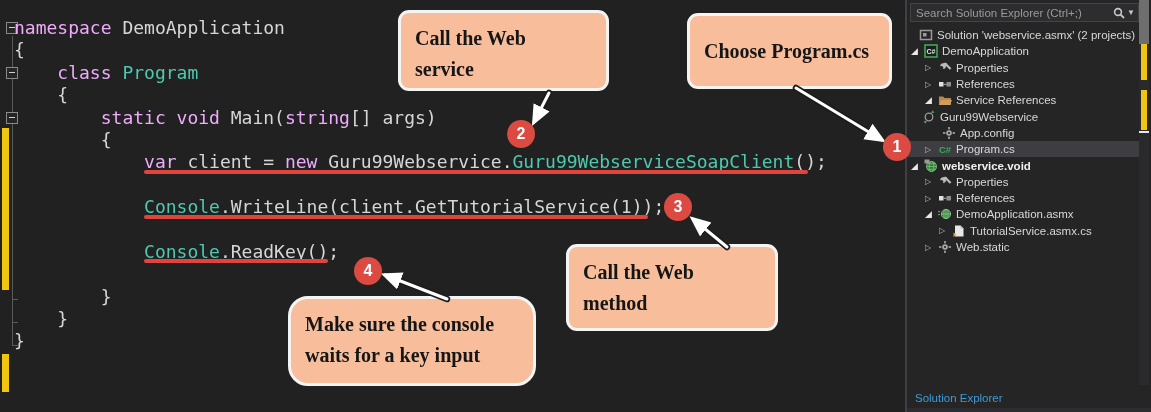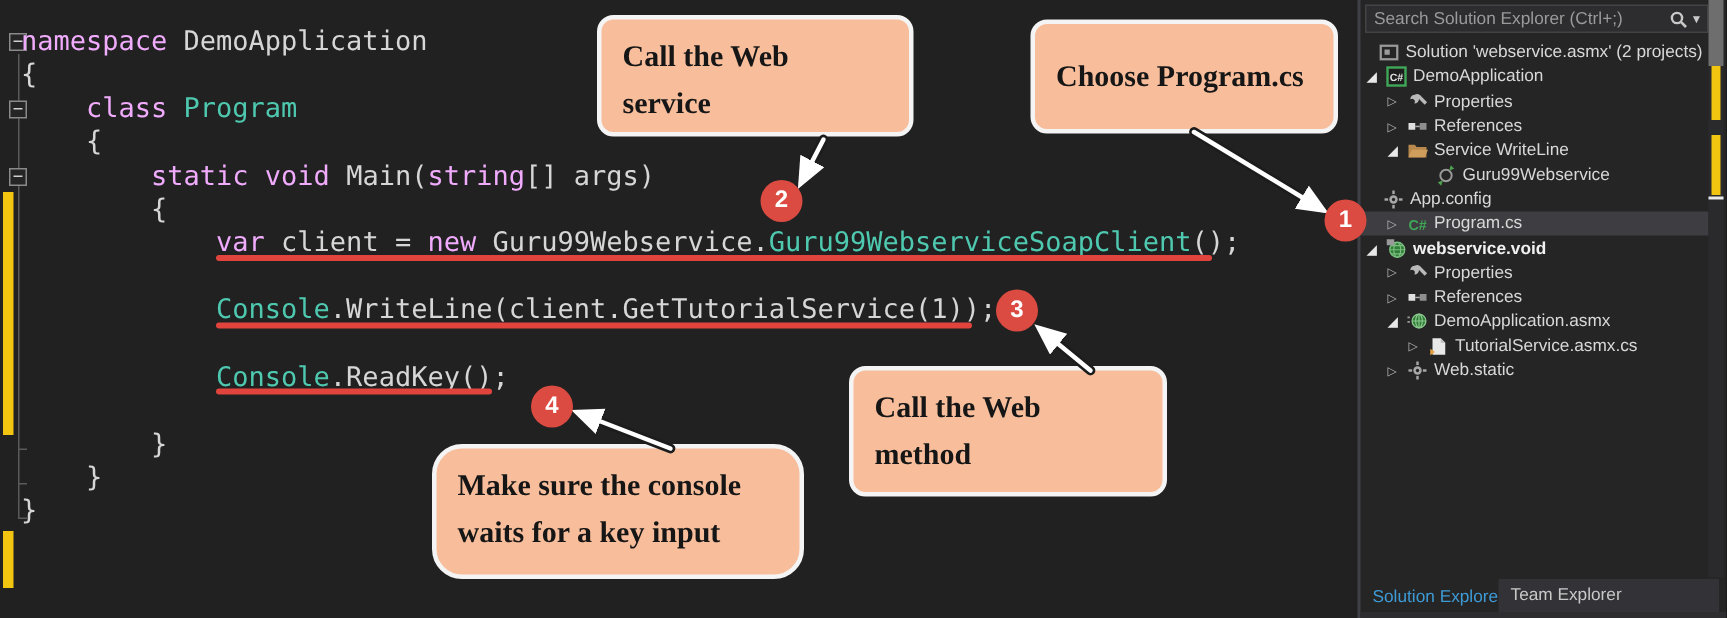--- a/index.html
+++ b/index.html
@@ -181,34 +181,34 @@
           <span class="tree-label">References</span>
         </div>
         <div class="tree-row" style="padding-left: 16px;">
           <span class="tree-arrow exp">◢</span>
           <span class="tree-icon">
             <svg viewBox="0 0 14 14">
               <path d="M1 3.5 h4.2 l1.2 1.5 H13 v7 H1 z" fill="#b9884c"></path>
               <path d="M1 11.9 l2.2 -5 H14 l-2.2 5z" fill="#cf9e5d"></path>
             </svg>
           </span>
-          <span class="tree-label">Service WriteLine</span>
-        </div>
-        <div class="tree-row" style="padding-left: 35px;">
+          <span class="tree-label">Service References</span>
+        </div>
+        <div class="tree-row" style="">
           <span class="tree-arrow"></span>
           <span class="tree-icon">
             <svg viewBox="0 0 14 14">
               <circle cx="7" cy="7" r="3.8" fill="none" stroke="#9a9a9a" stroke-width="1.3"></circle>
               <path d="M1.5 11.5 l3.4 -1.1 -1.1 3.4z" fill="#4ea24e"></path>
               <path d="M12.5 2.5 l-3.4 1.1 1.1 -3.4z" fill="#4ea24e"></path>
             </svg>
           </span>
           <span class="tree-label">Guru99Webservice</span>
         </div>
-        <div class="tree-row" style="padding-left: 0;">
+        <div class="tree-row" style="padding-left: 20px;">
           <span class="tree-arrow"></span>
           <span class="tree-icon">
             <svg viewBox="0 0 14 14">
               <g fill="#a8a8a8">
                 <circle cx="7" cy="7" r="2.8"></circle>
                 <rect x="6.2" y="1" width="1.6" height="2.4"></rect>
                 <rect x="6.2" y="10.6" width="1.6" height="2.4"></rect>
                 <rect x="1" y="6.2" width="2.4" height="1.6"></rect>
                 <rect x="10.6" y="6.2" width="2.4" height="1.6"></rect>
               </g>
@@ -300,18 +300,17 @@
         </div>
       </div>
     <div class="scrollbar">
       <div class="thumb"></div>
       <div class="mark m1"></div>
       <div class="mark m2"></div>
       <div class="tick"></div>
     </div>
     <div class="tabs">
       <span class="tab active">Solution Explorer</span>
-      <span class="tab inactive">Team Explorer</span>
     </div>
     <div class="status-strip"></div>
   </aside>
 
 </div>
 
 </body></html>

